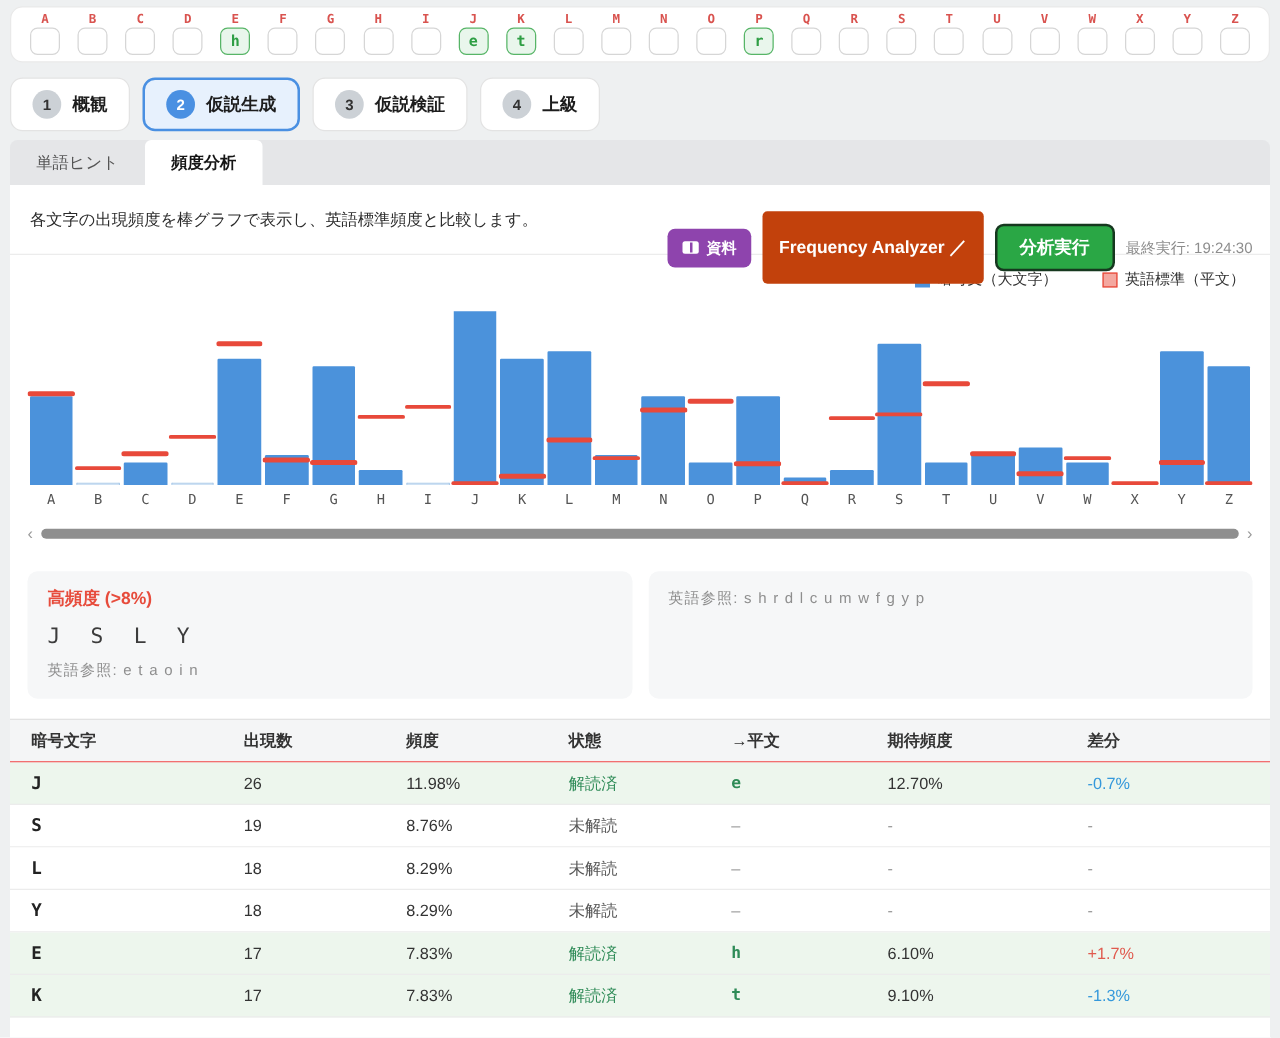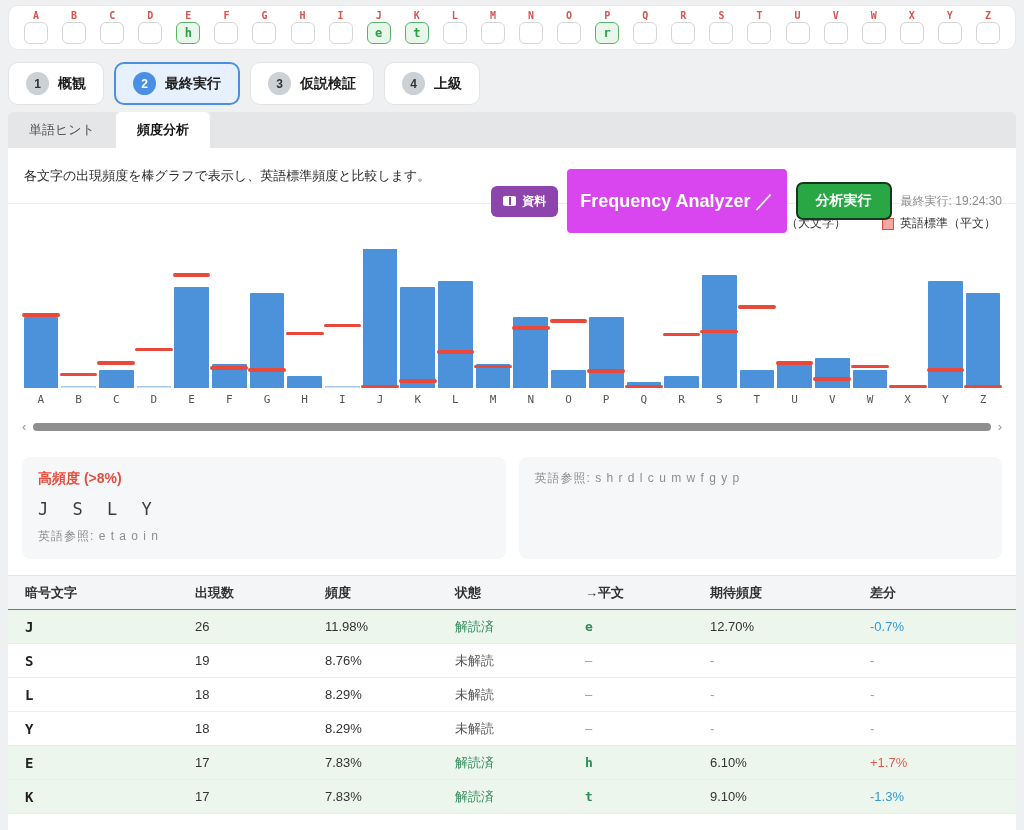--- a/index.html
+++ b/index.html
@@ -36,21 +36,21 @@
   
   .panel { position:absolute; left:8px; top:148px; width:1008px; height:682px; background:#fff; }
   .panel-header { position:relative; height:56px; padding:19px 14px 0 16px; border-bottom:1px solid #ececec; }
   .desc { font-size:13px; color:#2b2b2b; margin-bottom:9px; }
   .hint { font-size:12px; color:#8d8d8d; }
   .controls { position:absolute; right:14px; top:21px; display:flex; align-items:center; gap:9px; }
   .btn-docs { background:#8e44ad; color:#fff; font-size:12px; font-weight:bold;
     padding:7px 12px; border-radius:6px; display:flex; align-items:center; gap:6px; cursor:pointer; }
   .book-icon { width:13px; height:10px; background:#fff; border-radius:2px; position:relative; }
   .book-icon::after { content:""; position:absolute; left:6px; top:1px; bottom:1px; width:1.5px; background:#8e44ad; }
-  .btn-analyzer { background:#d946ef; color:#fff; font-size:18px; font-weight:bold;
+  .btn-analyzer { background:#c2410c; color:#fff; font-size:14px; font-weight:bold;
     padding:20px 13px; border-radius:4px; cursor:pointer; }
   .btn-run { background:#2aa745; color:#fff; font-size:14px; font-weight:bold;
     padding:8px 18px; border-radius:7px; border:2px solid #16381f; cursor:pointer; }
   .last-run { font-size:12px; color:#8d8d8d; }
 
   
   .legend { display:flex; justify-content:flex-end; gap:36px; padding:11px 20px 0; font-size:12px; color:#333; }
   .legend-item { display:flex; align-items:center; gap:6px; }
   .swatch { width:12px; height:12px; }
   .swatch.blue { background:#4b92db; }
@@ -205,21 +205,21 @@
     </div>
   </div>
 
 <div class="steps">
     <div class="step">
       <span class="num">1</span>
       <span class="lbl">概観</span>
     </div>
     <div class="step active">
       <span class="num">2</span>
-      <span class="lbl">最終実行</span>
+      <span class="lbl">仮説生成</span>
     </div>
     <div class="step">
       <span class="num">3</span>
       <span class="lbl">仮説検証</span>
     </div>
     <div class="step">
       <span class="num">4</span>
       <span class="lbl">上級</span>
     </div>
   </div>

